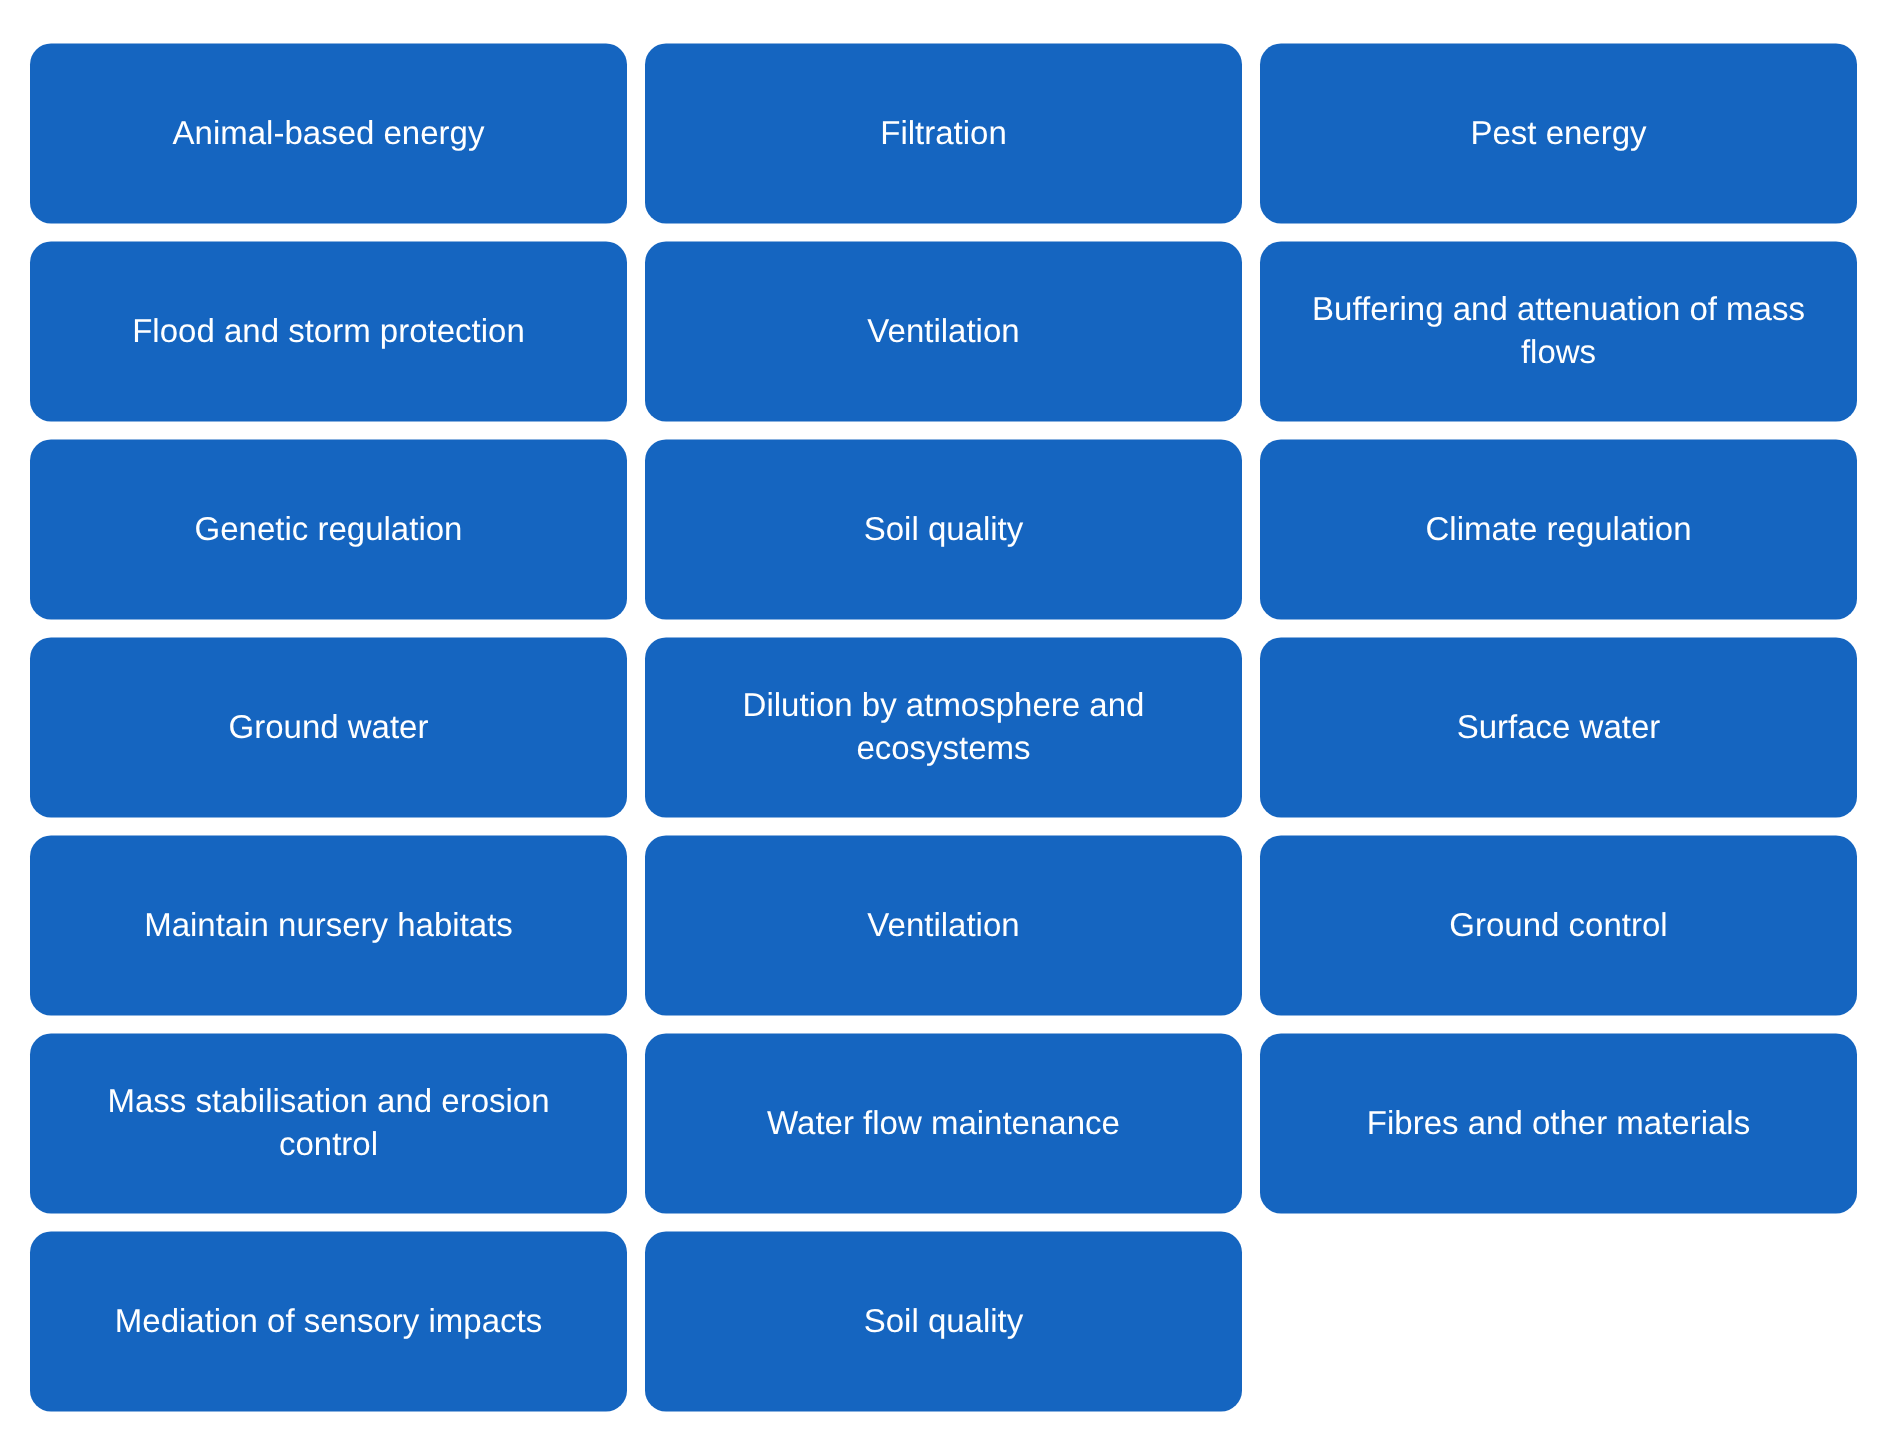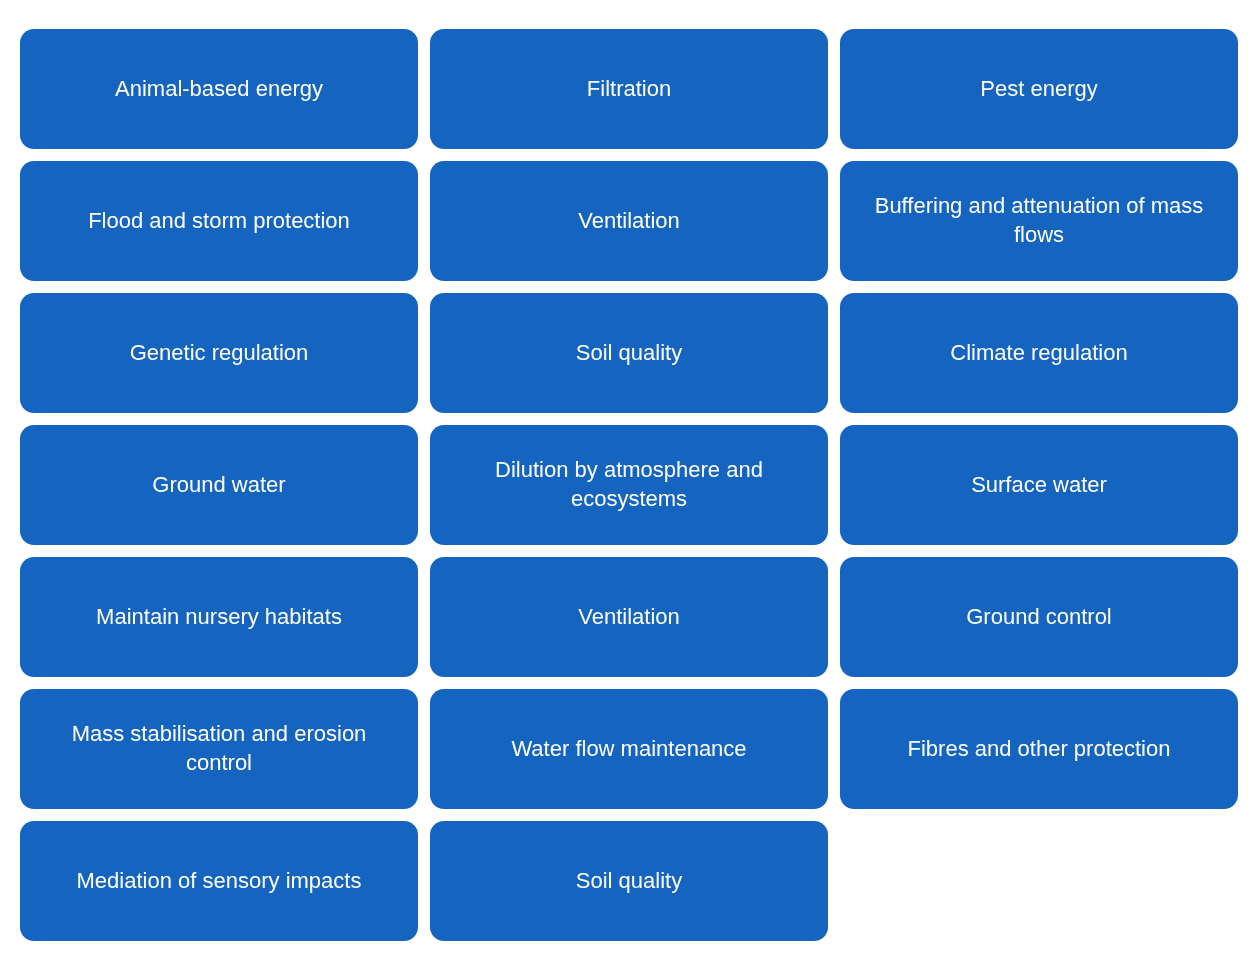--- a/index.html
+++ b/index.html
@@ -94,21 +94,21 @@
     <div class="tile">
       <span class="tile-label">Ground control</span>
     </div>
     <div class="tile">
       <span class="tile-label">Mass stabilisation and erosion control</span>
     </div>
     <div class="tile">
       <span class="tile-label">Water flow maintenance</span>
     </div>
     <div class="tile">
-      <span class="tile-label">Fibres and other protection</span>
+      <span class="tile-label">Fibres and other materials</span>
     </div>
     <div class="tile">
       <span class="tile-label">Mediation of sensory impacts</span>
     </div>
     <div class="tile">
       <span class="tile-label">Soil quality</span>
     </div>
   </div>
 
 </body></html>

